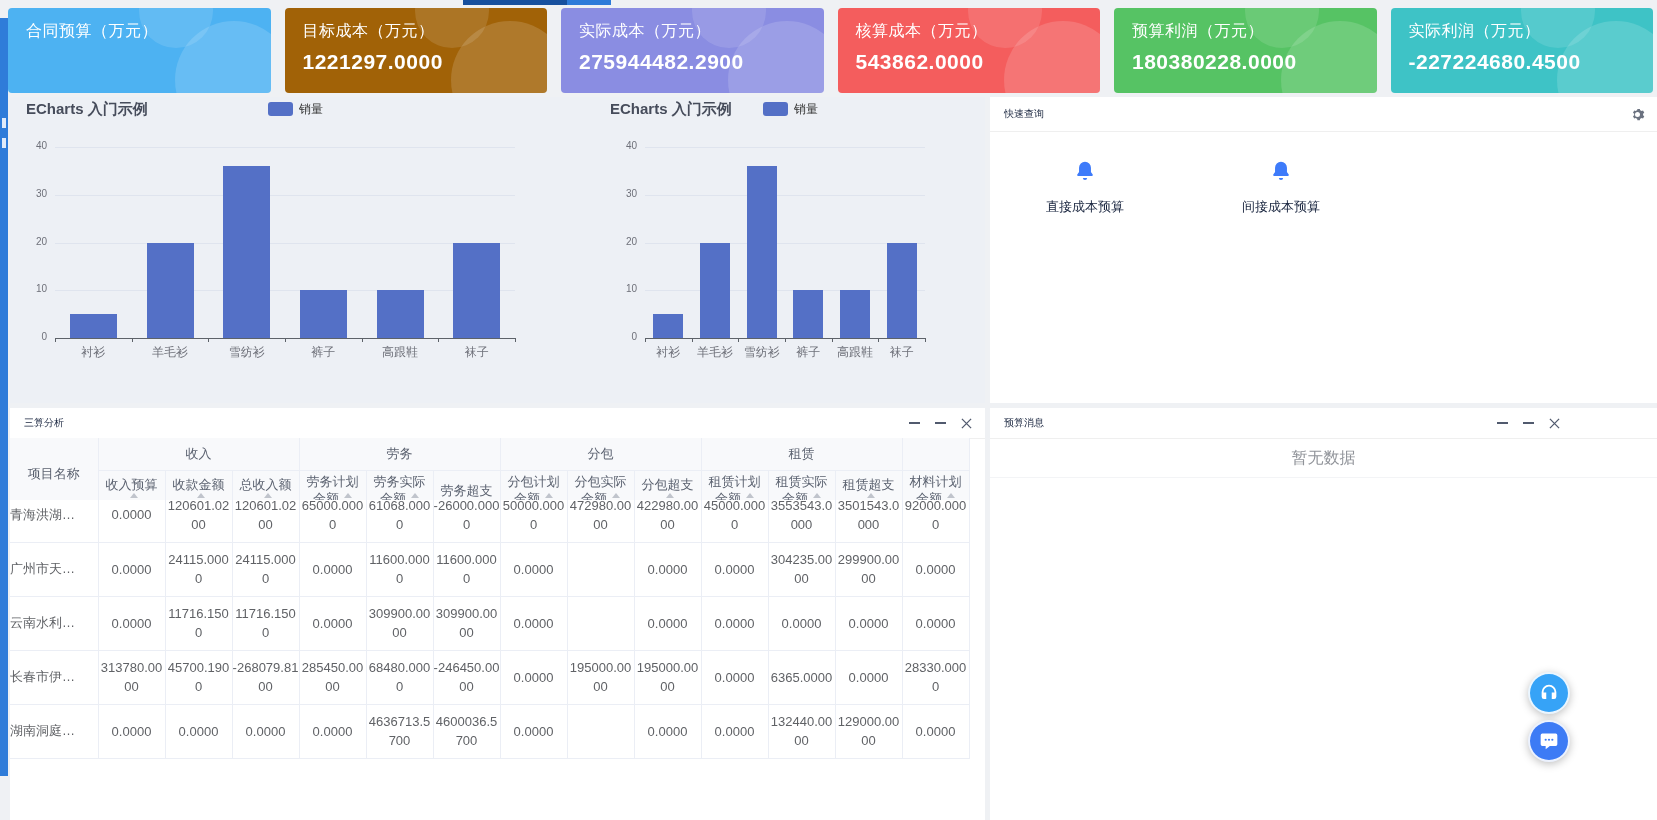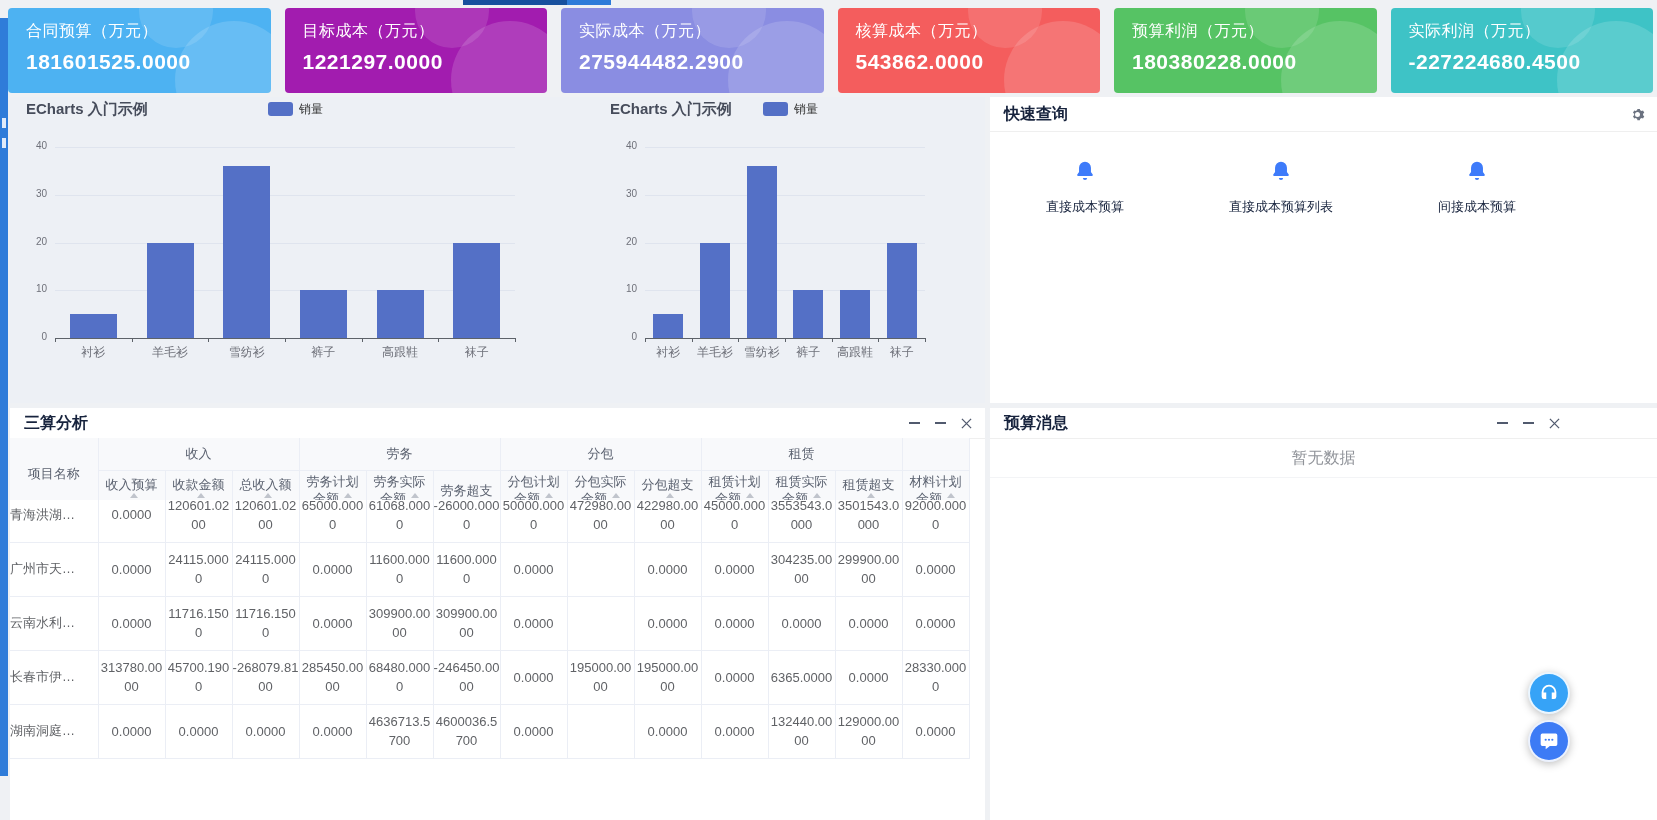--- a/index.html
+++ b/index.html
@@ -27,21 +27,21 @@
 
   .panel{position:absolute;background:#fff;box-sizing:border-box}
   #charts-panel{left:10px;top:97px;width:975px;height:306px;background:#edf0f5}
   #quick-panel{left:990px;top:97px;width:667px;height:306px}
   #table-panel{left:10px;top:408px;width:975px;height:520px}
   #msg-panel{left:990px;top:408px;width:667px;height:412px}
 
   .panel-header{height:30px;display:flex;align-items:center;justify-content:space-between;
                 padding:0 12px 0 14px;border-bottom:1px solid #efefef}
   #quick-panel .panel-header{height:34px}
-  .panel-title{font-weight:bold;font-size:16px;color:#17233d}
+  .panel-title{font-weight:normal;font-size:10px;color:#17233d}
   .win-controls{display:flex;gap:12px;align-items:center}
   #msg-panel .win-controls{margin-right:84px}
   .wc{display:inline-flex;flex-direction:column;justify-content:center;align-items:center;
       width:14px;height:14px;cursor:pointer;gap:2px}
   .wc .bar{width:11px;height:2px;background:#515a6e;display:block}
   .gear{cursor:pointer;display:inline-flex}
 
   
   .quick-items{display:flex;padding:28px 0 0 30px;gap:66px}
   .quick-item{width:130px;display:flex;flex-direction:column;align-items:center;cursor:pointer}
@@ -101,23 +101,22 @@
     </div>
 
   <div id="left-strip" style="background: rgb(47, 124, 217);">
     <i class="mark" style="top:100px"></i>
     <i class="mark" style="top:120px"></i>
   </div>
 
   <div class="cards" id="kpi-cards">
       <div class="kpi-card" style="background: rgb(77, 178, 242);">
         <div class="kpi-title">合同预算（万元）</div>
-        <div class="kpi-value">181601525.0000</div>
-      </div>
-      <div class="kpi-card" style="background: #a21caf;">
+      </div>
+      <div class="kpi-card" style="background: #a16207;">
         <div class="kpi-title">目标成本（万元）</div>
         <div class="kpi-value">1221297.0000</div>
       </div>
       <div class="kpi-card" style="background: rgb(138, 141, 226);">
         <div class="kpi-title">实际成本（万元）</div>
         <div class="kpi-value">275944482.2900</div>
       </div>
       <div class="kpi-card" style="background: rgb(244, 93, 93);">
         <div class="kpi-title">核算成本（万元）</div>
         <div class="kpi-value">543862.0000</div>
@@ -218,27 +217,20 @@
               <path d="M12 2a6.5 6.5 0 0 0-6.5 6.5v4.6l-1.9 2.8c-.4.6 0 1.6.9 1.6h15c.9 0 1.3-1 .9-1.6l-1.9-2.8V8.5A6.5 6.5 0 0 0 12 2z"></path>
               <path d="M9.7 19.5a2.3 2.3 0 0 0 4.6 0z"></path>
             </svg></span>
           <div class="quick-label">直接成本预算</div>
         </div>
         <div class="quick-item">
           <span class="bell"><svg width="22" height="22" viewBox="0 0 24 24" fill="#3e7bfa">
               <path d="M12 2a6.5 6.5 0 0 0-6.5 6.5v4.6l-1.9 2.8c-.4.6 0 1.6.9 1.6h15c.9 0 1.3-1 .9-1.6l-1.9-2.8V8.5A6.5 6.5 0 0 0 12 2z"></path>
               <path d="M9.7 19.5a2.3 2.3 0 0 0 4.6 0z"></path>
             </svg></span>
-          <div class="quick-label">直接成本预算列表</div>
-        </div>
-        <div class="quick-item">
-          <span class="bell"><svg width="22" height="22" viewBox="0 0 24 24" fill="#3e7bfa">
-              <path d="M12 2a6.5 6.5 0 0 0-6.5 6.5v4.6l-1.9 2.8c-.4.6 0 1.6.9 1.6h15c.9 0 1.3-1 .9-1.6l-1.9-2.8V8.5A6.5 6.5 0 0 0 12 2z"></path>
-              <path d="M9.7 19.5a2.3 2.3 0 0 0 4.6 0z"></path>
-            </svg></span>
           <div class="quick-label">间接成本预算</div>
         </div>
       </div>
   </section>
 
   <section class="panel" id="table-panel">
     <div class="panel-header">
       <span class="panel-title">三算分析</span>
       <span class="win-controls">
         <span class="wc">

